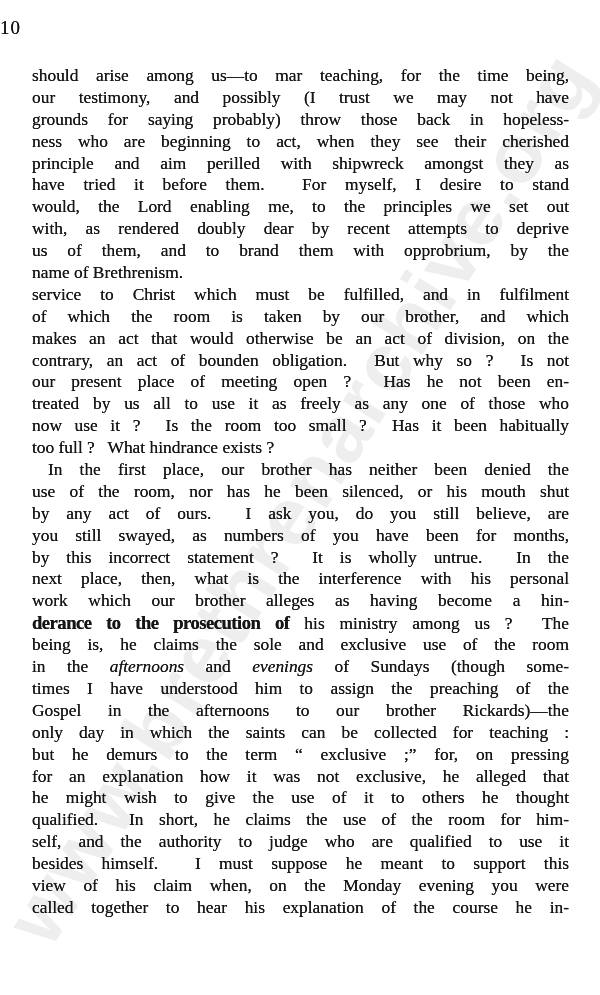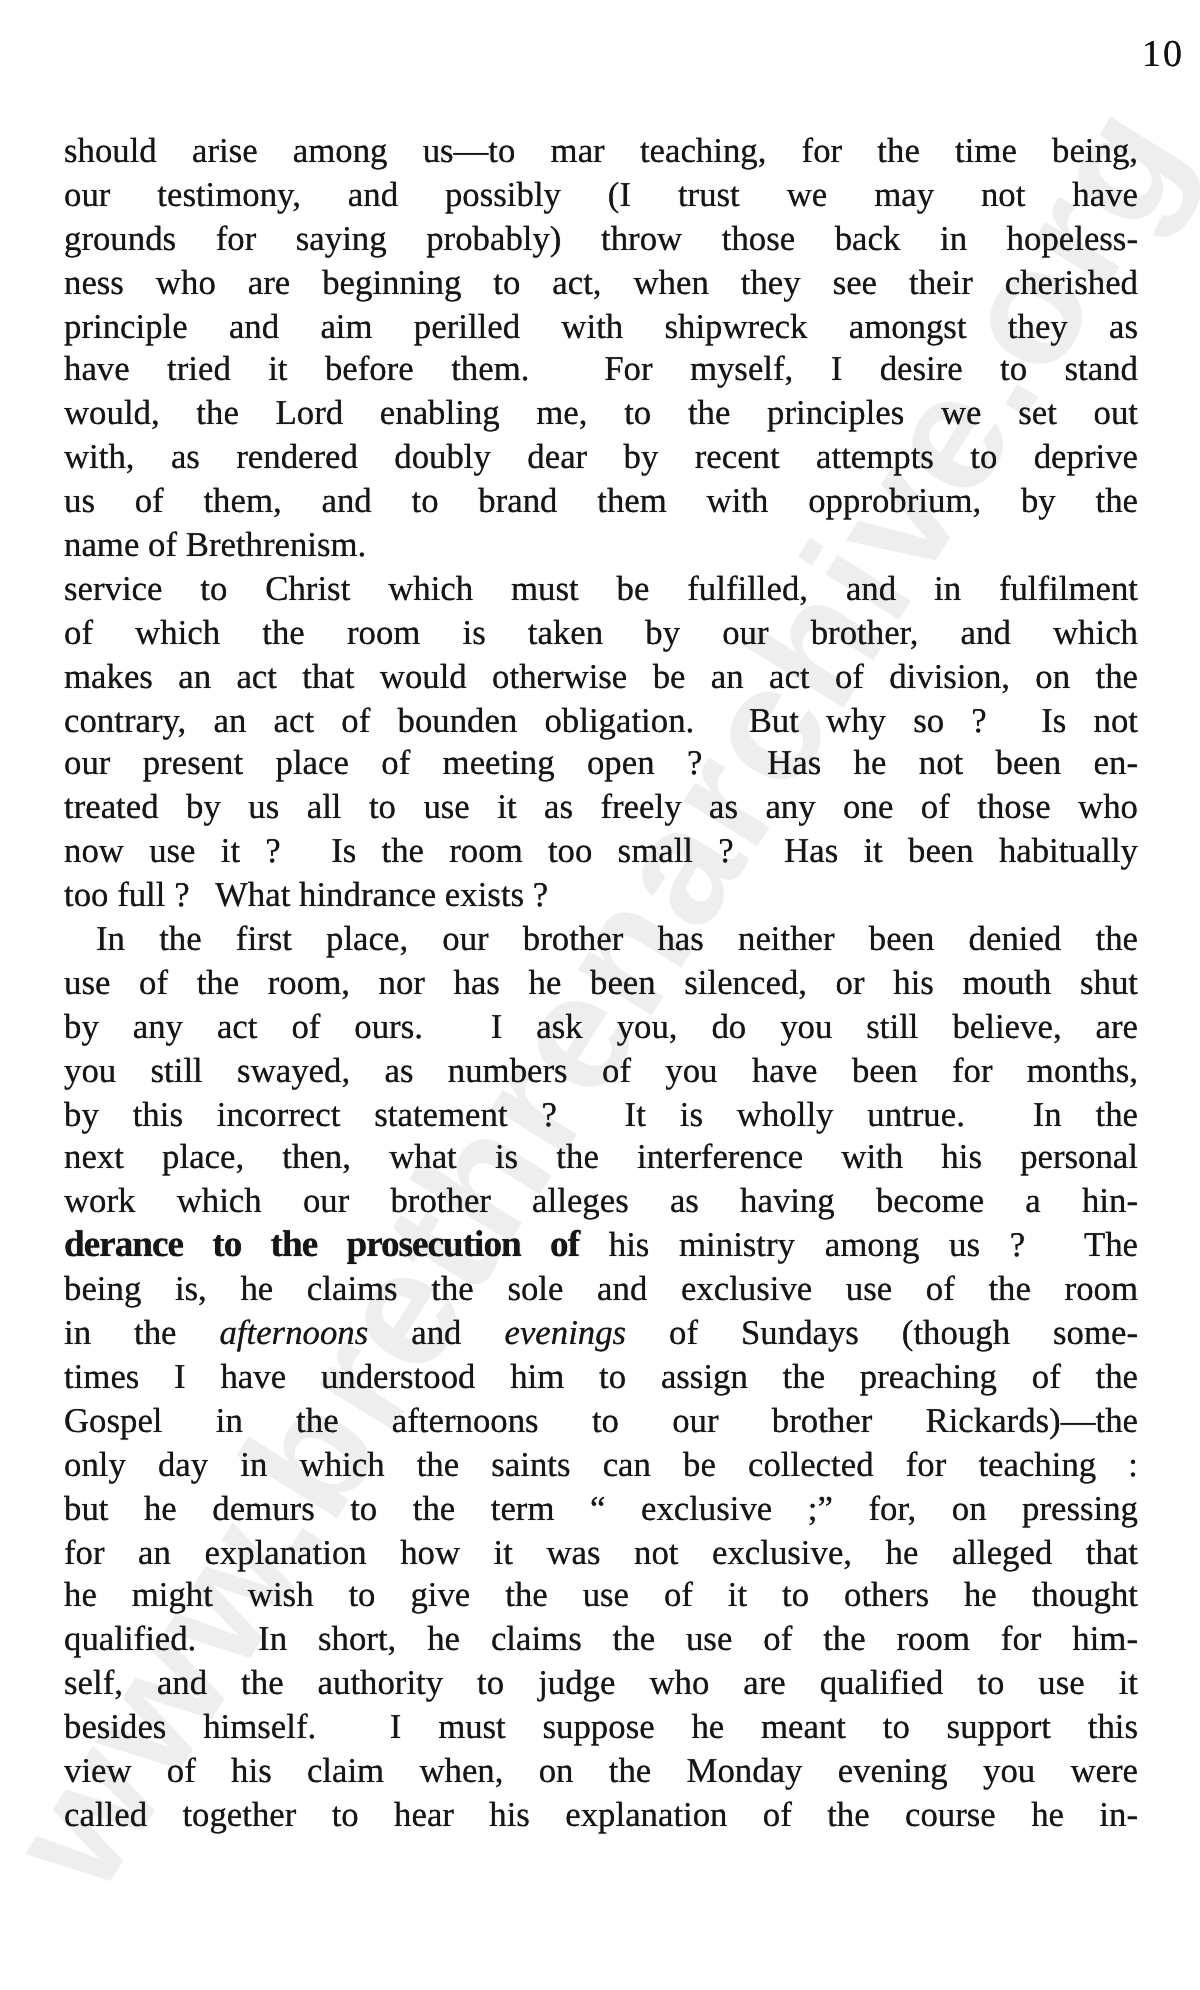--- a/index.html
+++ b/index.html
@@ -25,21 +25,21 @@
     letter-spacing: 2px;
     color: rgba(90, 90, 90, 0.10);
     white-space: nowrap;
     user-select: none;
     pointer-events: none;
   }
   .page-number {
     position: absolute;
     top: 17px; left: 0;
     width: 592px;
-    text-align: right;
+    text-align: left;
     font-size: 19px;
     letter-spacing: 1px;
     color: #121212;
     text-shadow: 0 0 0.3px rgba(0,0,0,0.85);
   }
   .text-block {
     position: absolute;
     top: 65px; left: 32px;
     width: 537px;
   }

